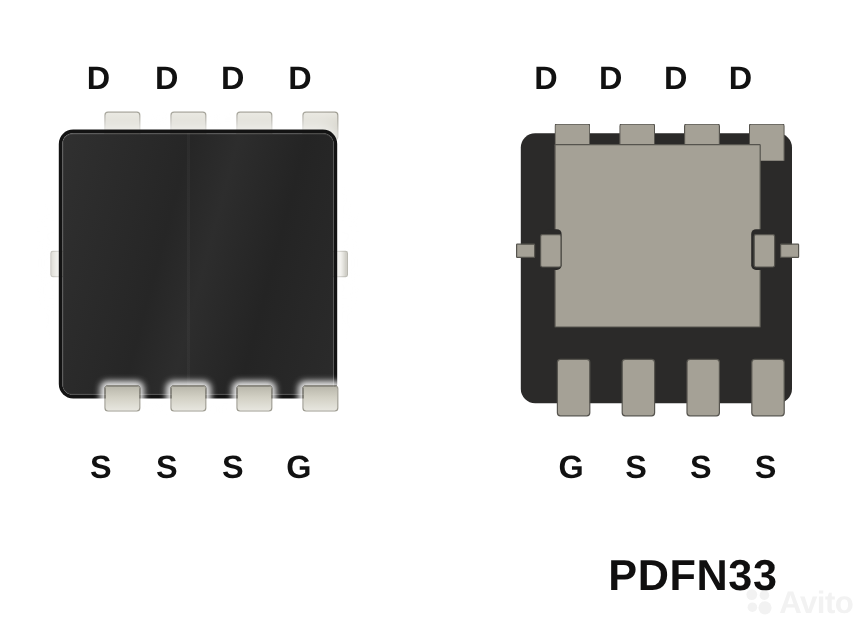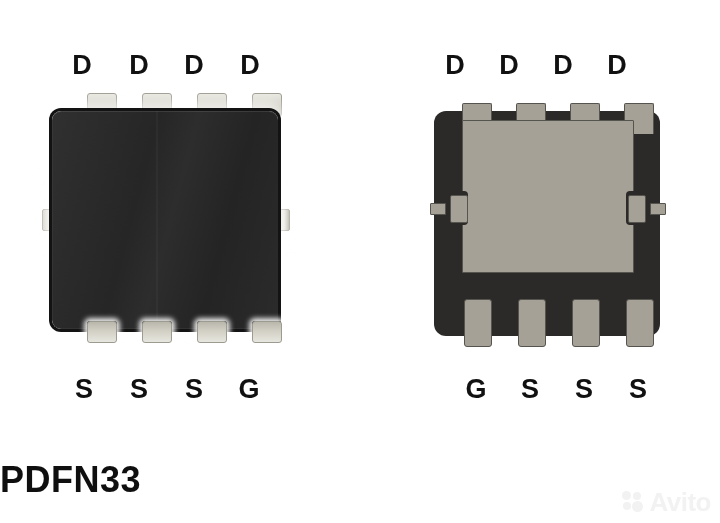--- a/index.html
+++ b/index.html
@@ -28,21 +28,21 @@
     width: 30px;
     letter-spacing: 0px;
   }
 
   
   #caption {
     position: absolute;
     left: 0;
     top: 458px;
     width: 648px;
-    text-align: left;
+    text-align: right;
     font-family: "Liberation Sans", sans-serif;
     font-weight: bold;
     font-size: 36px;
     line-height: 44px;
     color: #100f0f;
     letter-spacing: 0.5px;
   }
 
   
   #pkg-top {

